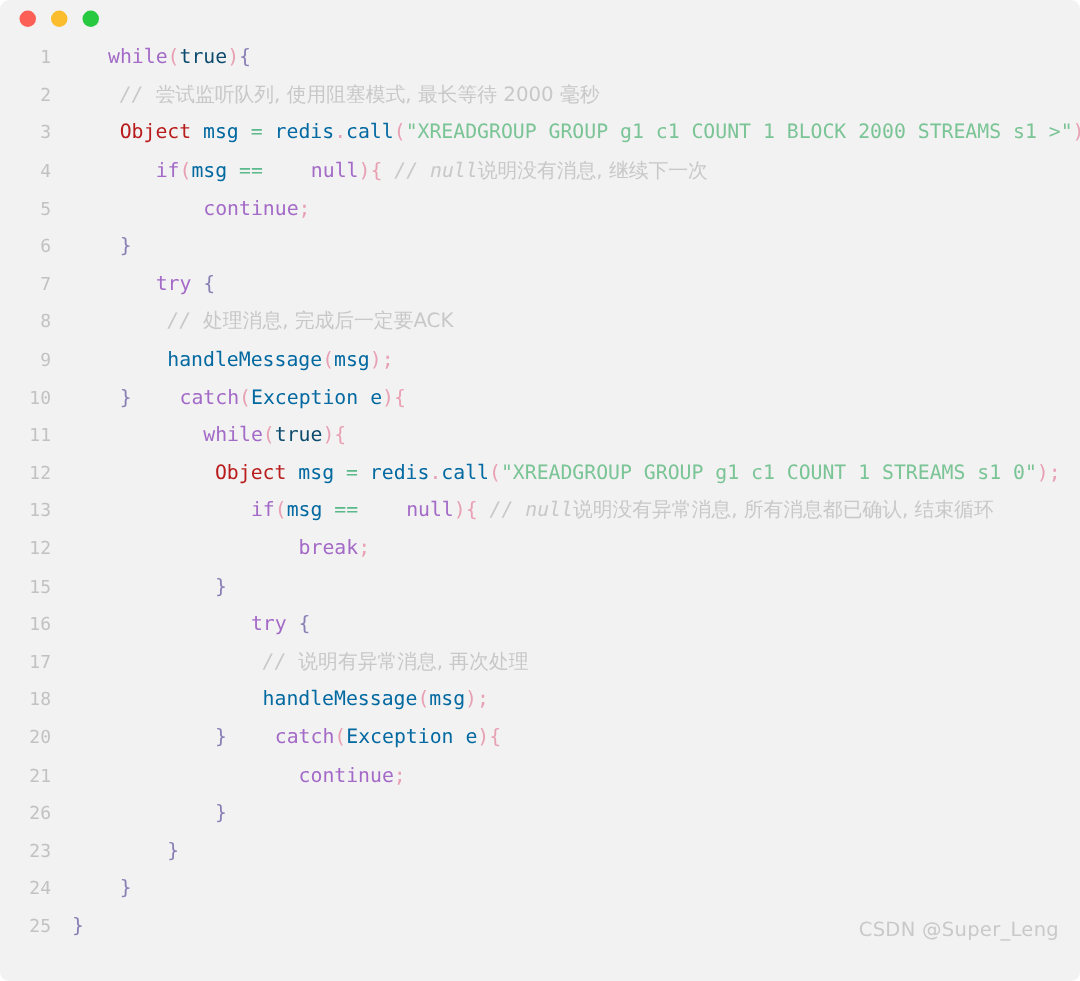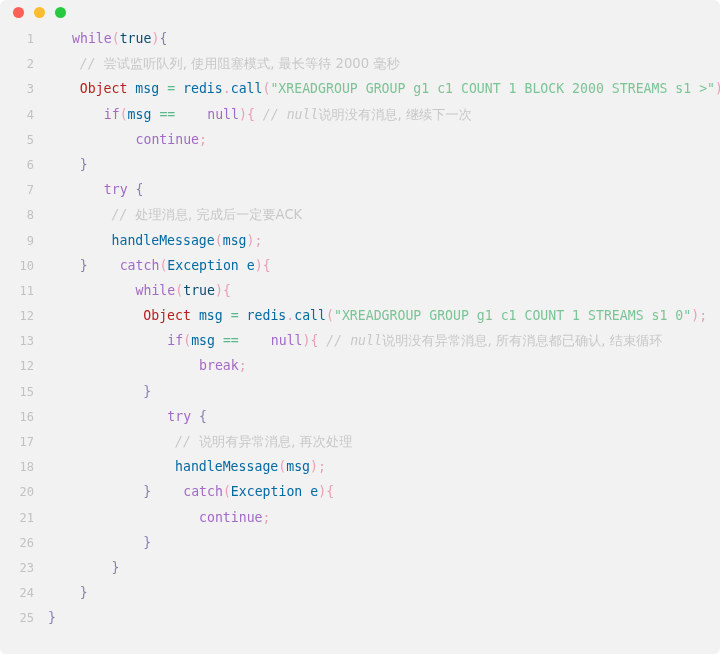--- a/index.html
+++ b/index.html
@@ -129,14 +129,15 @@
       <div class="line"><span class="lineno">17</span><span class="linetext"><span>                </span><span class="cmt">// </span><span class="cmt-cn">说明有异常消息, 再次处理</span></span></div>
       <div class="line"><span class="lineno">18</span><span class="linetext"><span>                </span><span class="ident">handleMessage</span><span class="punc">(</span><span class="ident">msg</span><span class="punc">);</span></span></div>
       <div class="line"><span class="lineno">20</span><span class="linetext"><span>            </span><span class="brace">}</span><span> </span><span class="kw">catch</span><span class="punc">(</span><span class="ident">Exception</span><span> </span><span class="ident">e</span><span class="punc">){</span></span></div>
       <div class="line"><span class="lineno">21</span><span class="linetext"><span>                </span><span class="kw">continue</span><span class="punc">;</span></span></div>
       <div class="line"><span class="lineno">26</span><span class="linetext"><span>            </span><span class="brace">}</span></span></div>
       <div class="line"><span class="lineno">23</span><span class="linetext"><span>        </span><span class="brace">}</span></span></div>
       <div class="line"><span class="lineno">24</span><span class="linetext"><span>    </span><span class="brace">}</span></span></div>
       <div class="line"><span class="lineno">25</span><span class="linetext"><span class="brace">}</span></span></div>
     </div>
 
+  <div id="watermark">CSDN @Super_Leng</div>
 
 </div>
 
 </body></html>

